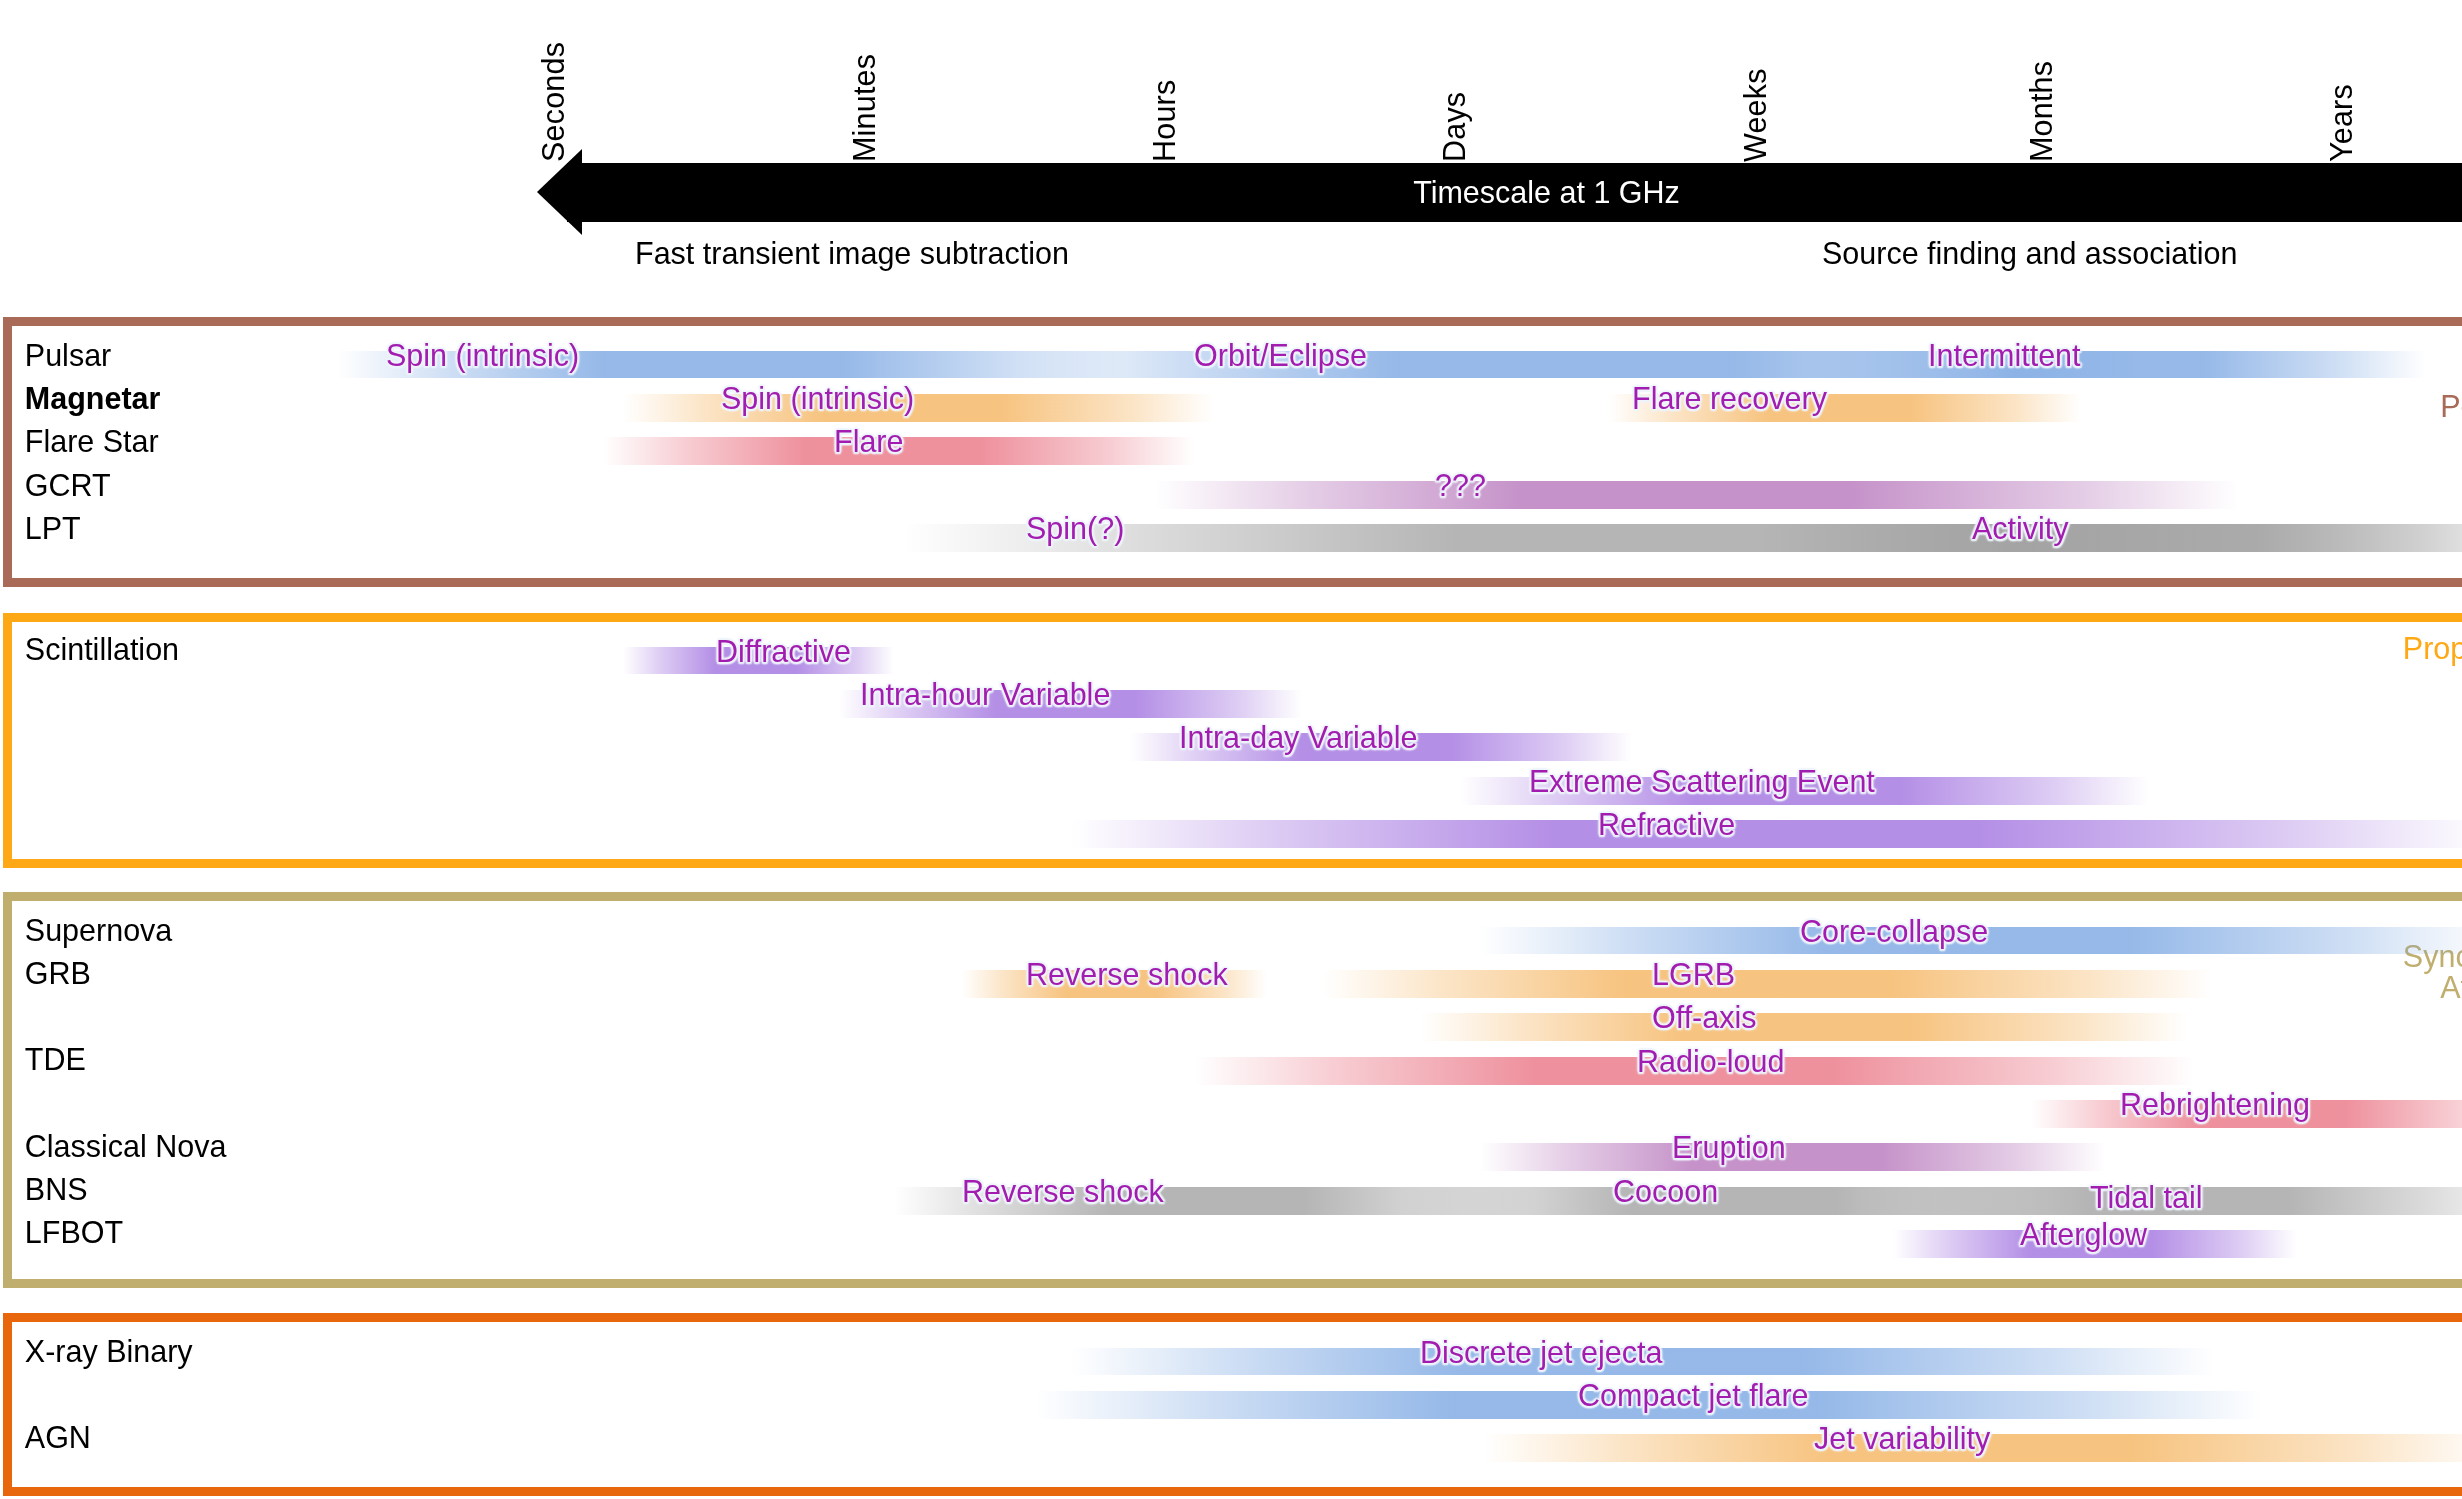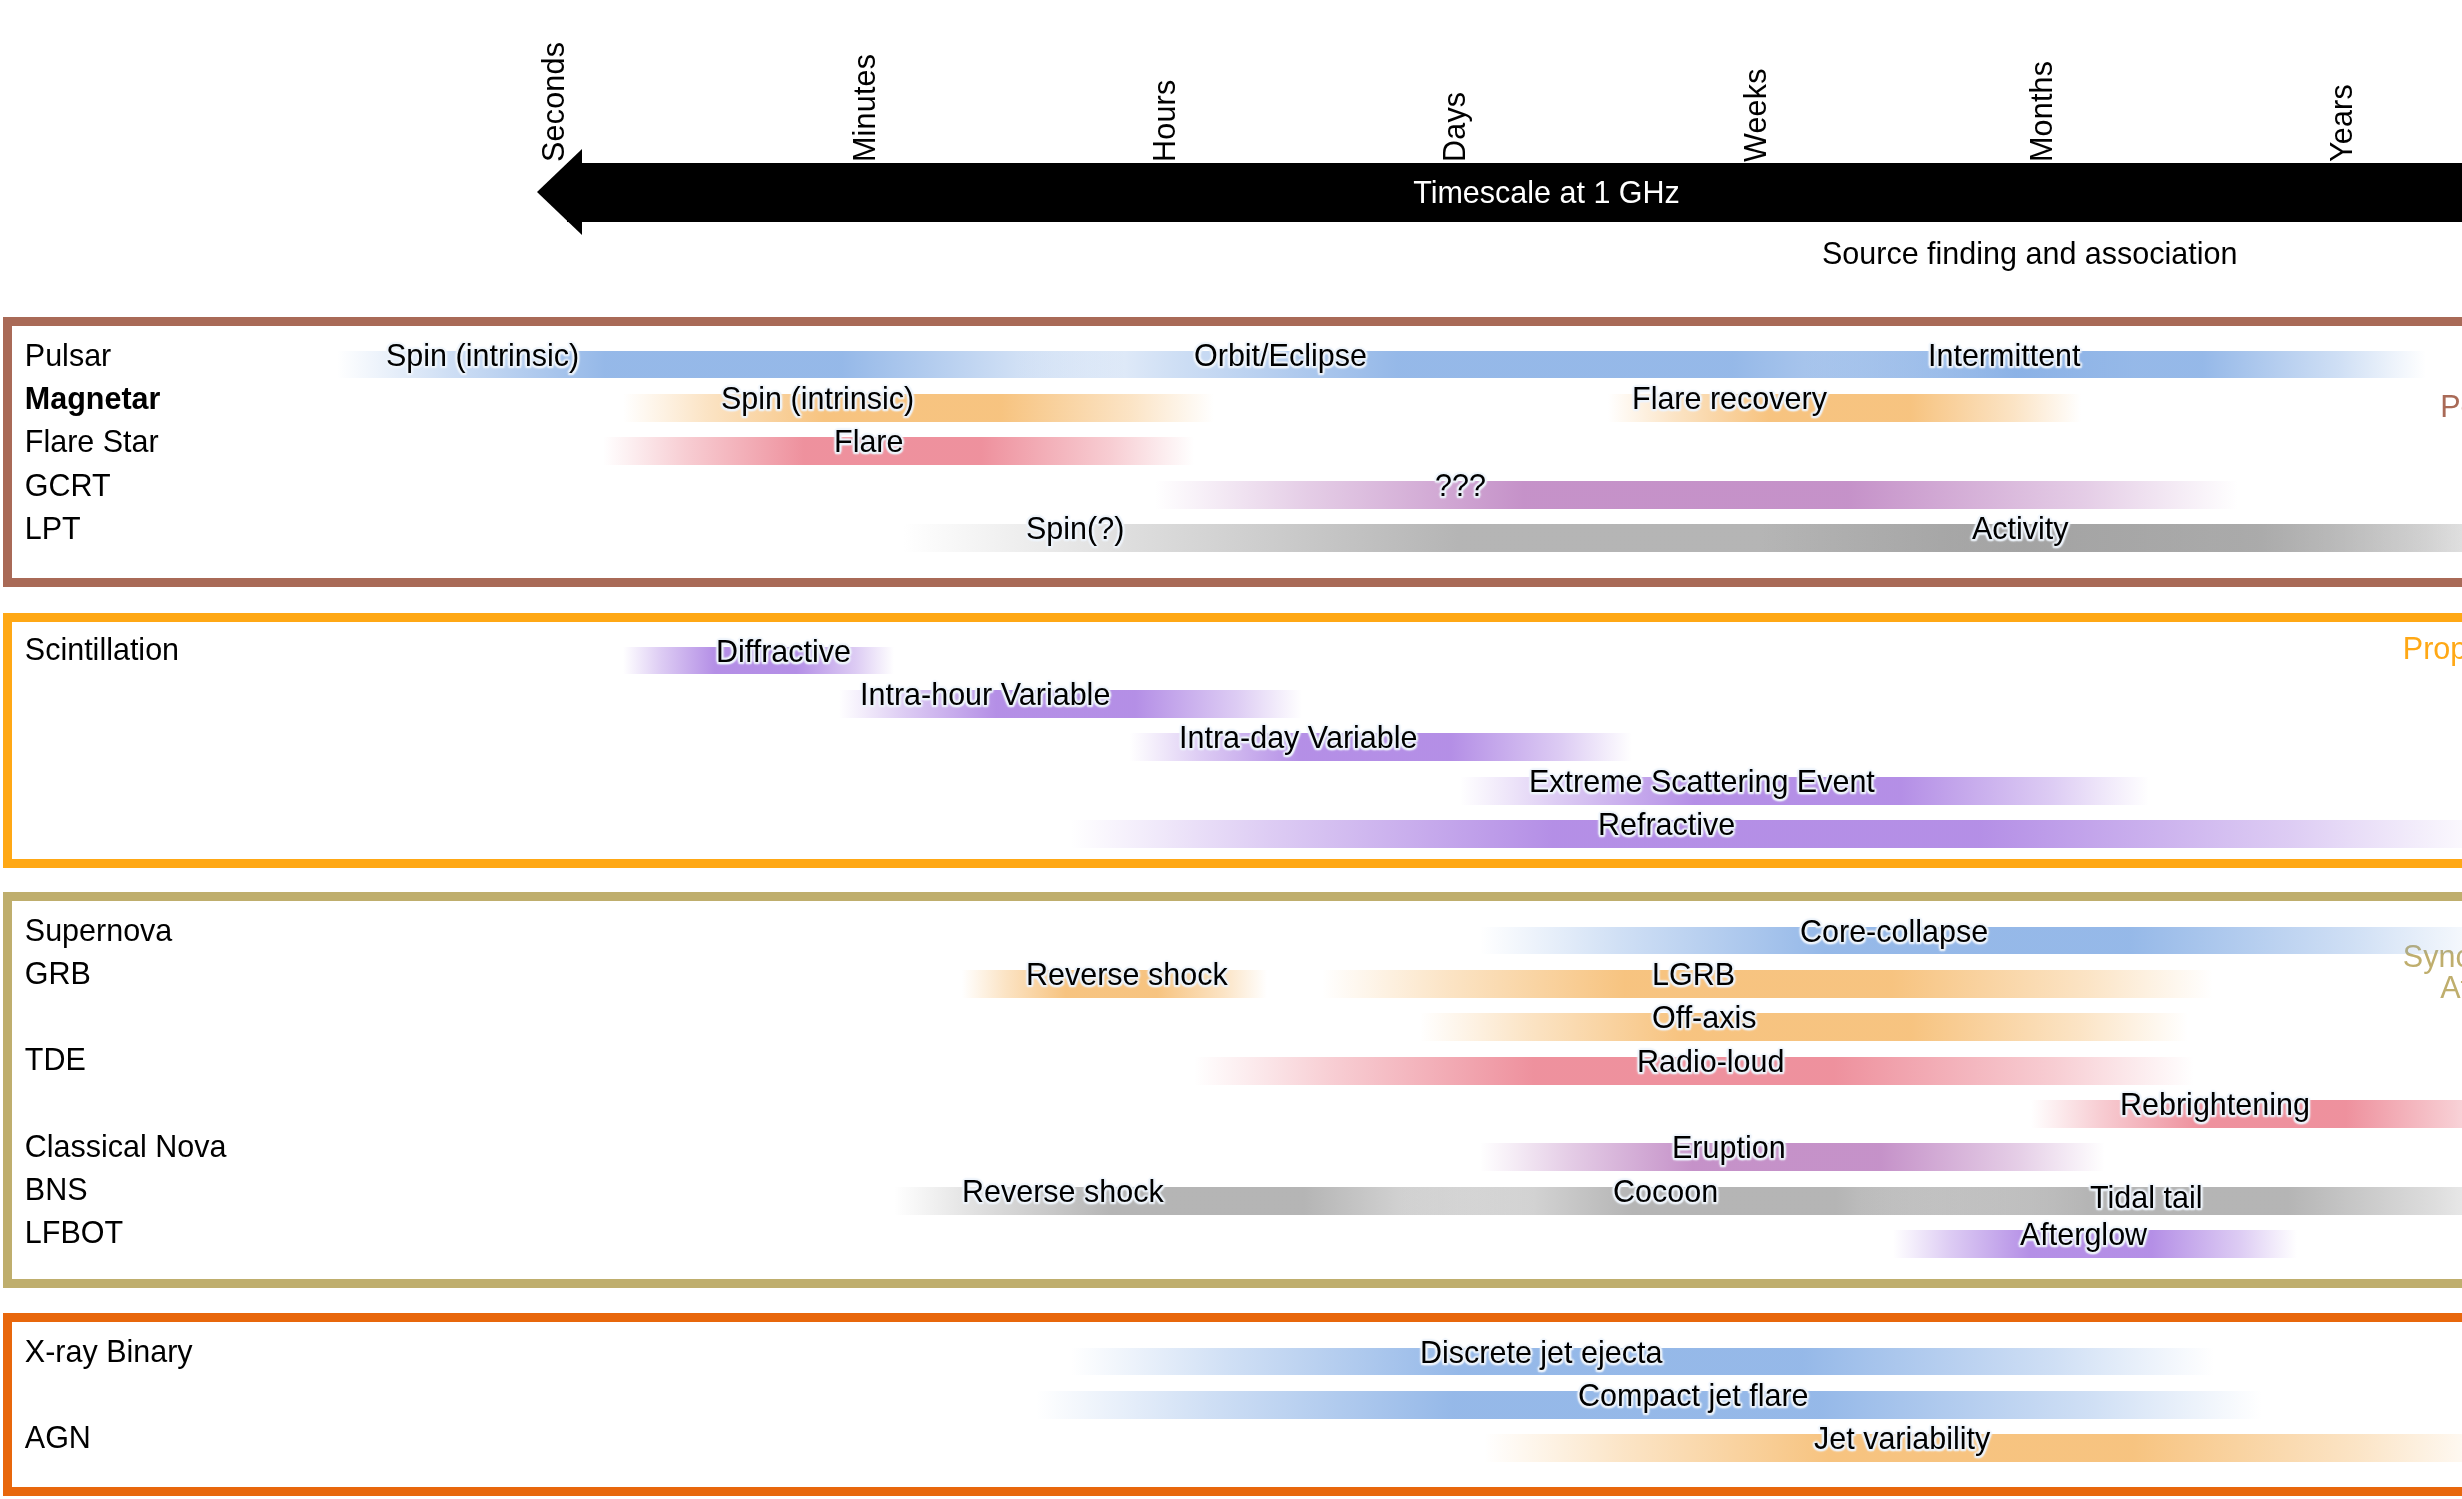--- a/index.html
+++ b/index.html
@@ -26,21 +26,21 @@
   
   .panel{position:absolute;left:3px;right:3px;box-sizing:border-box;
          border-style:solid;border-width:9.8px;background:#fff;}
   .panel-inner{position:relative;width:100%;height:100%;}
   .cat-label{position:absolute;right:16.7px;text-align:right;
              font-size:30.5px;line-height:1.02;white-space:pre-line;}
   .row-label{position:absolute;left:12.8px;font-size:30.5px;color:#000;white-space:nowrap;}
 
   
   .bar{position:absolute;height:27.6px;}
-  .bar-text{position:absolute;font-size:30.5px;color:#000000;white-space:nowrap;
+  .bar-text{position:absolute;font-size:30.5px;color:#a21caf;white-space:nowrap;
        text-shadow:
          -2px 0 2px #eef4fb, 2px 0 2px #eef4fb,
           0 -2px 2px #eef4fb, 0 2px 2px #eef4fb,
          -1.5px -1.5px 1.5px #eef4fb, 1.5px 1.5px 1.5px #eef4fb,
          -1.5px 1.5px 1.5px #eef4fb, 1.5px -1.5px 1.5px #eef4fb;}
 
   #p1{top:317px;height:270px;border-color:#A96A57;}
   #p2{top:613px;height:255px;border-color:#FFA815;}
   #p3{top:892px;height:396px;border-color:#BFAE6D;}
   #p4{top:1313px;height:183px;border-color:#E8670C;}
@@ -57,20 +57,21 @@
       <div class="tick-label" style="left: 1773px; bottom: 143px;">Weeks</div>
       <div class="tick-label" style="left: 2059px; bottom: 143px;">Months</div>
       <div class="tick-label" style="left: 2359px; bottom: 143px;">Years</div>
     </div>
   <div id="arrow-wrap">
     <div id="arrow-head-left"></div>
 
     <div id="arrow-bar"></div>
     <div id="axis-title">Timescale at 1 GHz</div>
   </div>
+  <div class="axis-sub" id="sub-left">Fast transient image subtraction</div>
   <div class="axis-sub" id="sub-right">Source finding and association</div>
 </div>
 
 <div class="panel" id="p1">
     <div class="panel-inner">
       <div class="cat-label" style="top: 34px; color: rgb(169, 106, 87);">Highly
 Polarised</div>
       <div class="row-label" style="top: 11.8px;">Pulsar</div>
       <div class="row-label" style="top: 55px; font-weight: bold;">Magnetar</div>
       <div class="row-label" style="top: 98px;">Flare Star</div>

